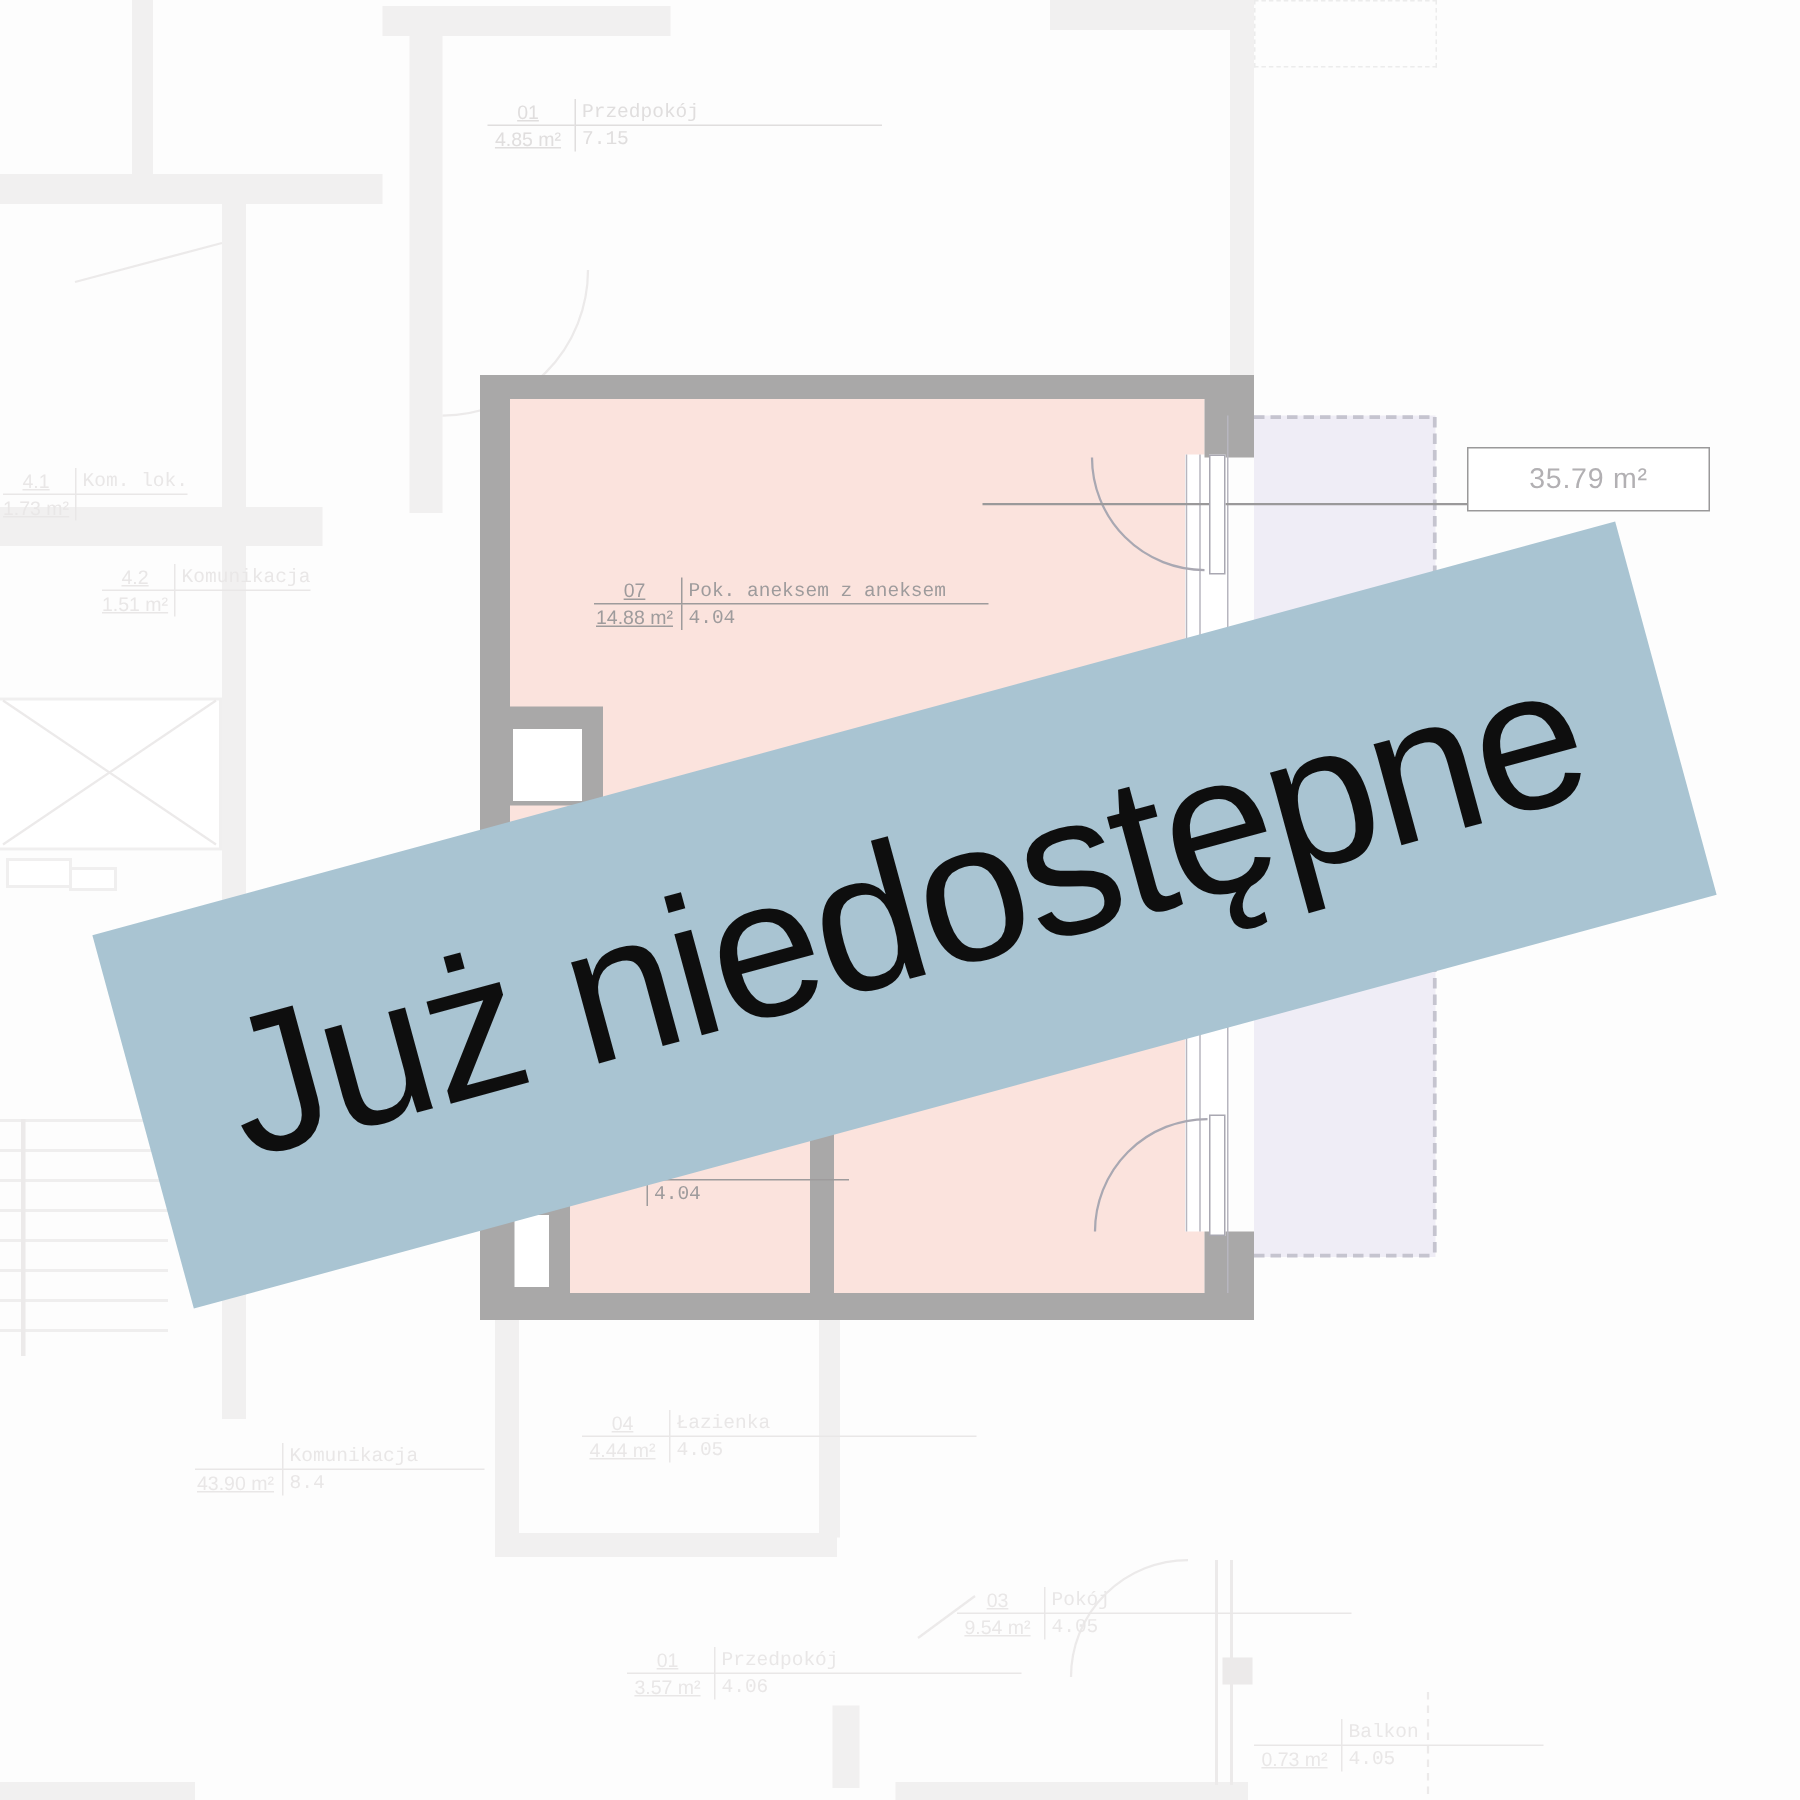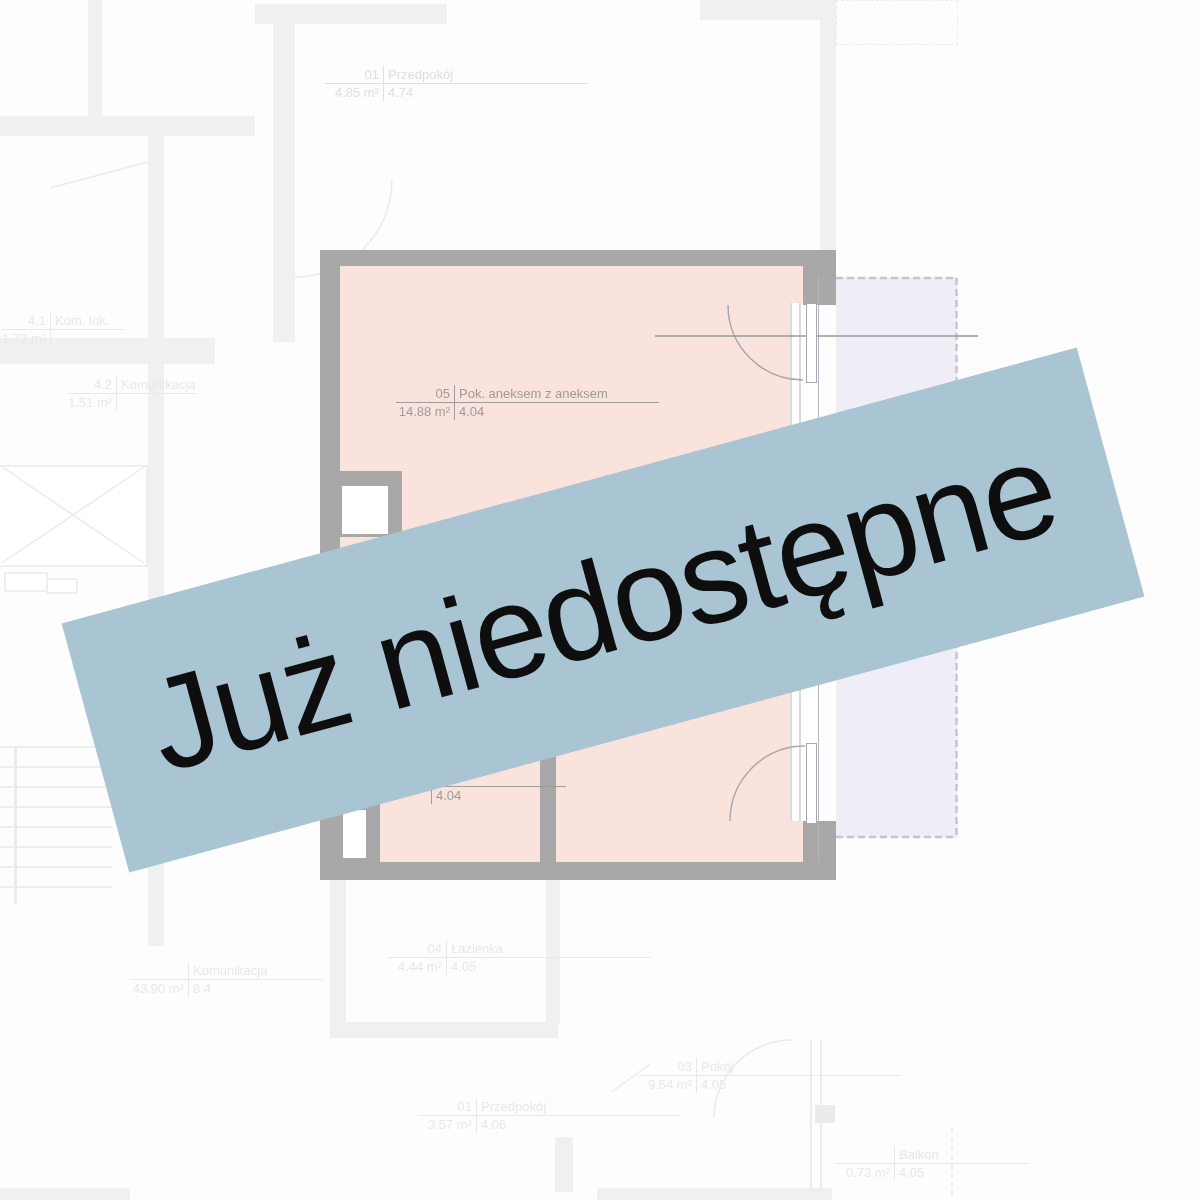--- a/index.html
+++ b/index.html
@@ -20,22 +20,22 @@
   .room{position:absolute;background:#fbe3dd;z-index:2;}
   .balcony{position:absolute;background:#efedf6;z-index:2;}
   .wall{position:absolute;background:#a9a8a8;z-index:3;}
   .whitecut{position:absolute;background:#ffffff;z-index:3;}
   .doorleaf{position:absolute;background:#ffffff;border:1px solid #a9a8b2;z-index:5;}
   #plan-svg{position:absolute;left:0;top:0;z-index:4;}
 
   
   .rlabel{position:absolute;display:grid;grid-template-columns:auto auto;
     font-size:13px;line-height:17px;color:#9e9b9c;white-space:nowrap;z-index:6;}
-  .rlabel .c1{text-align:right;padding-right:4px;min-width:54px;min-height:17px;}
-  .rlabel .c2{border-left:1px solid currentColor;padding-left:4px;min-width:200px;min-height:17px;}
+  .rlabel .c1{text-align:center;padding-right:4px;min-width:54px;min-height:17px;text-decoration:underline;}
+  .rlabel .c2{border-left:1px solid currentColor;padding-left:4px;min-width:200px;min-height:17px;font-family:Liberation Mono, monospace;}
   .rlabel .r1{border-bottom:1px solid currentColor;}
   .rlabel.faint{color:#e9e7e7;}
   .rlabel.faint1{color:#e0dede;}
   .rlabel.sm .c1{min-width:24px;}
   .rlabel.sm .c2{min-width:70px;}
   .rlabel.mid .c2{min-width:130px;}
 
   
   .area-box{position:absolute;left:978px;top:298px;width:160px;height:41px;
     background:#ffffff;border:1.5px solid #9a999a;z-index:7;
@@ -115,38 +115,38 @@
       <path d="M956.5 278 V837" stroke="#c5c4cf" stroke-width="2.5" stroke-dasharray="7 4"></path>
       <path d="M836 837 H957" stroke="#c5c4cf" stroke-width="2.5" stroke-dasharray="7 4"></path>
       <path d="M655 336 H978" stroke="#9a999a" stroke-width="1.5"></path>
     </g>
   </svg>
 
   <div class="doorleaf" style="left:806px;top:303px;width:9px;height:78px"></div>
   <div class="doorleaf" style="left:806px;top:743px;width:9px;height:79px"></div>
 
   <div class="rlabel" style="left:396px;top:385px">
-    <span class="c1 r1">05</span>
+    <span class="c1 r1">07</span>
     <span class="c2 r1">Pok. aneksem z aneksem</span>
     <span class="c1">14.88 m²</span>
     <span class="c2">4.04</span>
   </div>
 
   <div class="rlabel mid" style="left:373px;top:769px">
     <span class="c1 r1"></span>
     <span class="c2 r1"></span>
     <span class="c1"></span>
     <span class="c2">4.04</span>
   </div>
 
   <div class="rlabel faint1" style="left:325px;top:66px">
     <span class="c1 r1">01</span>
     <span class="c2 r1">Przedpokój</span>
     <span class="c1">4.85 m²</span>
-    <span class="c2">4.74</span>
+    <span class="c2">7.15</span>
   </div>
   <div class="rlabel faint sm" style="left:2px;top:312px">
     <span class="c1 r1">4.1</span>
     <span class="c2 r1">Kom. lok.</span>
     <span class="c1">1.73 m²</span>
     <span class="c2"></span>
   </div>
   <div class="rlabel faint sm" style="left:68px;top:376px">
     <span class="c1 r1">4.2</span>
     <span class="c2 r1">Komunikacja</span>
@@ -177,18 +177,21 @@
     <span class="c1">3.57 m²</span>
     <span class="c2">4.06</span>
   </div>
   <div class="rlabel faint mid" style="left:836px;top:1146px">
     <span class="c1 r1"></span>
     <span class="c2 r1">Balkon</span>
     <span class="c1">0.73 m²</span>
     <span class="c2">4.05</span>
   </div>
 
+  <div class="area-box">
+    <span>35.79 m²</span>
+  </div>
 
   <div class="banner">
     <span class="banner-text">Już niedostępne</span>
   </div>
 
 </div>
 
 </body></html>

